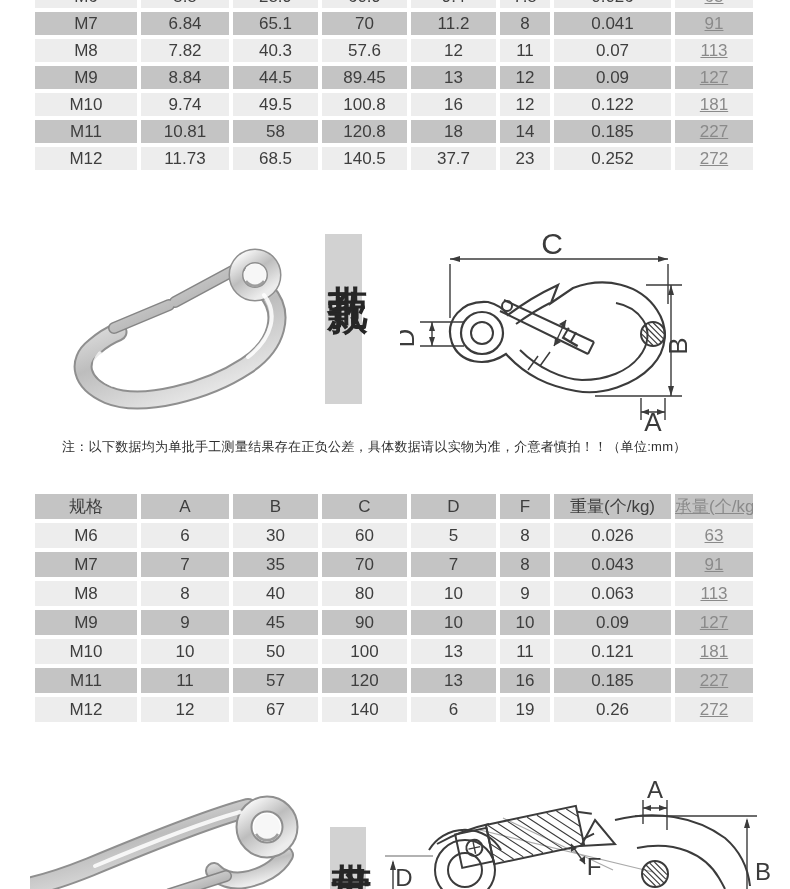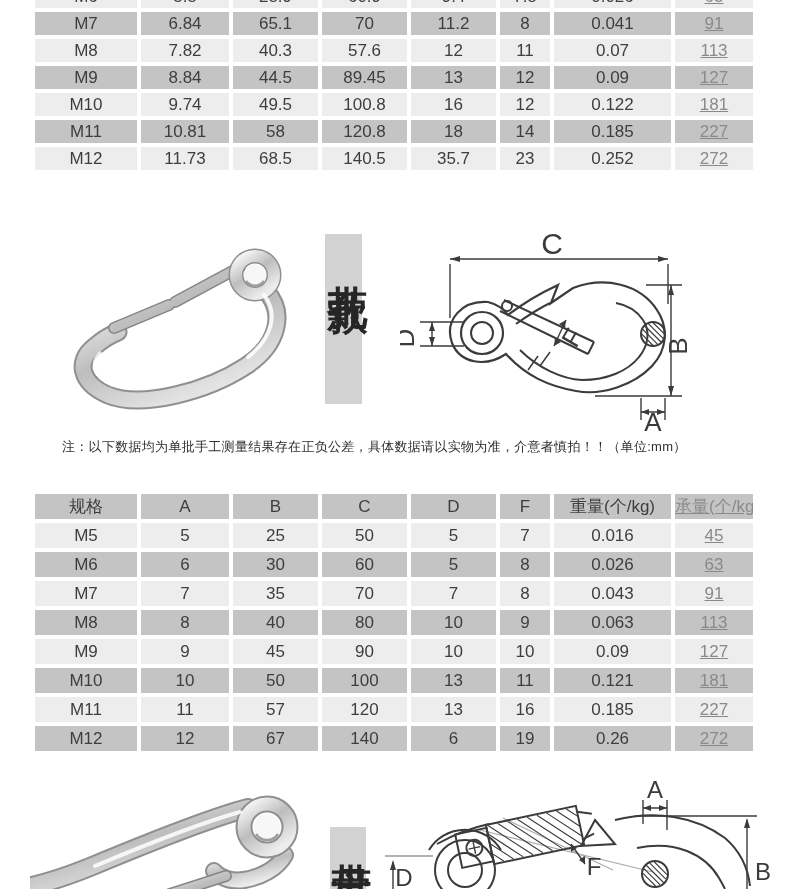--- a/index.html
+++ b/index.html
@@ -114,21 +114,21 @@
         <td>18</td>
         <td>14</td>
         <td>0.185</td>
         <td>227</td>
       </tr>
       <tr>
         <td>M12</td>
         <td>11.73</td>
         <td>68.5</td>
         <td>140.5</td>
-        <td>35.7</td>
+        <td>37.7</td>
         <td>23</td>
         <td>0.252</td>
         <td>272</td>
       </tr>
     </tbody>
 </table>
 
 <svg class="abs" style="left:50px;top:225px;" width="265" height="195" viewBox="0 0 265 195">
   <defs>
     <linearGradient id="mA" x1="0" y1="0" x2="0.7" y2="1">
@@ -213,30 +213,20 @@
         <th>B</th>
         <th>C</th>
         <th>D</th>
         <th>F</th>
         <th>重量(个/kg)</th>
         <th>承量(个/kg)</th>
       </tr>
     </thead>
   <tbody>
       <tr>
-        <td>M5</td>
-        <td>5</td>
-        <td>25</td>
-        <td>50</td>
-        <td>5</td>
-        <td>7</td>
-        <td>0.016</td>
-        <td>45</td>
-      </tr>
-      <tr>
         <td>M6</td>
         <td>6</td>
         <td>30</td>
         <td>60</td>
         <td>5</td>
         <td>8</td>
         <td>0.026</td>
         <td>63</td>
       </tr>
       <tr>

